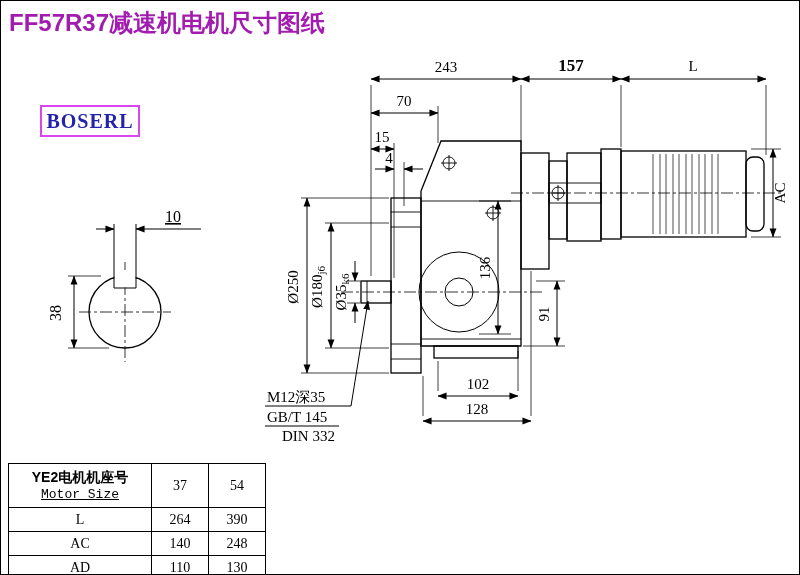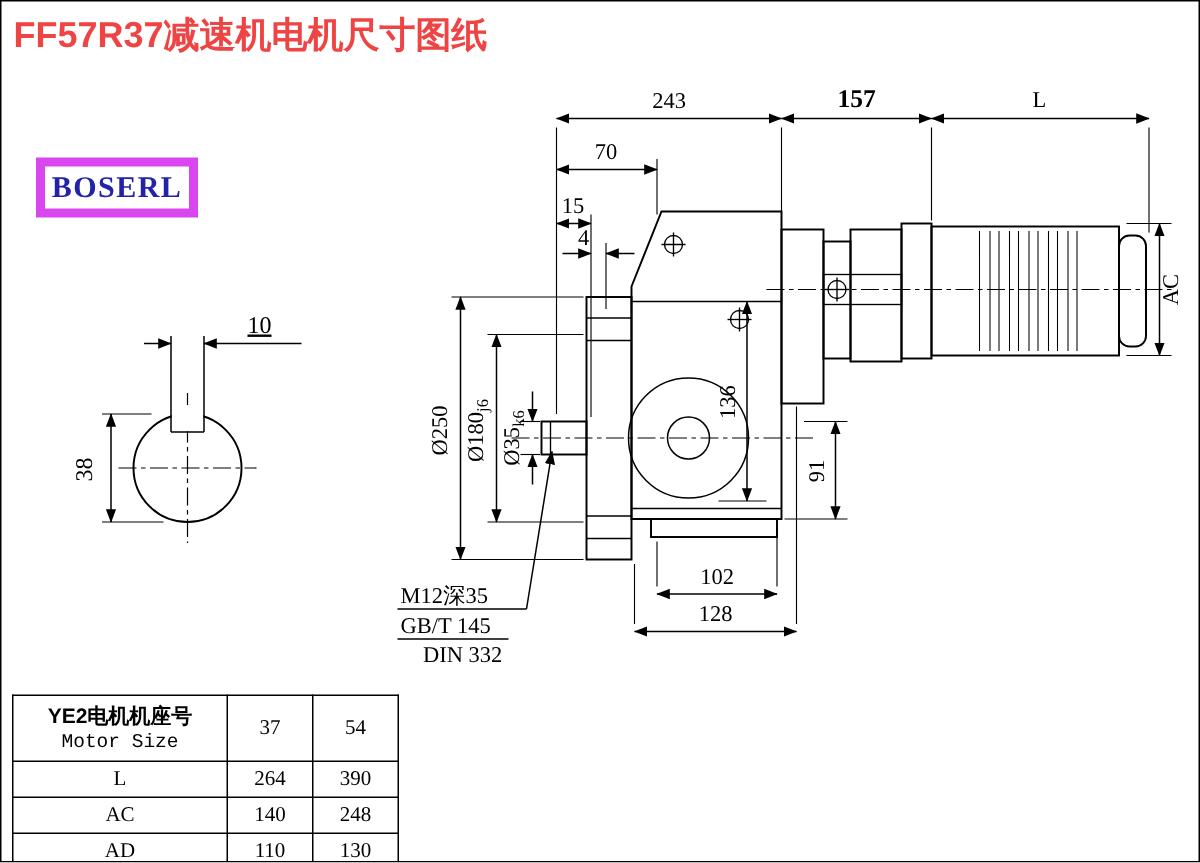--- a/index.html
+++ b/index.html
@@ -4,25 +4,25 @@
 <style>
   html,body{margin:0;padding:0;background:#fff;}
   #page{
     position:relative;width:800px;height:575px;background:#ffffff;
     border:1px solid #000;box-sizing:border-box;overflow:hidden;
     font-family:"Liberation Serif",serif;
   }
   #page-title{
     position:absolute;left:8px;top:6px;
     font-family:"Liberation Sans",sans-serif;
-    font-size:24px;font-weight:bold;color:#ef4444;white-space:nowrap;
+    font-size:24px;font-weight:bold;color:#a21caf;white-space:nowrap;
   }
   #logo-box{
-    position:absolute;left:23px;top:104px;width:96px;height:28px;
-    border:6px solid #d946ef;display:flex;align-items:center;justify-content:center;
+    position:absolute;left:39px;top:104px;width:96px;height:28px;
+    border:2px solid #d946ef;display:flex;align-items:center;justify-content:center;
     background:#fff;
   }
   #logo-text{
     font-family:"Liberation Serif",serif;font-weight:bold;font-size:20px;
     color:#2222aa;letter-spacing:1px;
   }
   svg{position:absolute;left:0;top:0;}
   .dim-text{font-family:"Liberation Serif",serif;font-size:15px;fill:#000;}
   .dim-text-big{font-family:"Liberation Serif",serif;font-size:16px;fill:#000;}
   .dim-text-bold{font-family:"Liberation Serif",serif;font-size:17px;font-weight:bold;fill:#000;}
@@ -31,21 +31,21 @@
     position:absolute;left:7px;top:462px;border-collapse:collapse;
     font-family:"Liberation Serif",serif;font-size:14px;color:#000;
     background:#fff;table-layout:fixed;
   }
   #size-table td{
     border:1px solid #000;text-align:center;vertical-align:middle;
     padding:0 2px;height:23px;
   }
   #size-table td.hdr{height:43px;}
   .hdr-cn{font-family:"Liberation Sans",sans-serif;font-size:14px;line-height:18px;font-weight:bold;}
-  .hdr-en{font-family:"Liberation Mono",monospace;font-size:13px;line-height:18px;}
+  .hdr-en{font-family:"Liberation Mono",monospace;font-size:13px;line-height:18px;text-decoration:underline;}
   col.c1{width:143px;} col.c2{width:57px;} col.c3{width:57px;}
 </style>
 </head>
 <body>
 
 <div id="page">
 
   <svg width="800" height="575" viewBox="0 0 800 575">
     <defs>
       <marker id="arr" viewBox="0 0 10 10" refX="9.5" refY="5" markerWidth="9" markerHeight="9" orient="auto-start-reverse">

